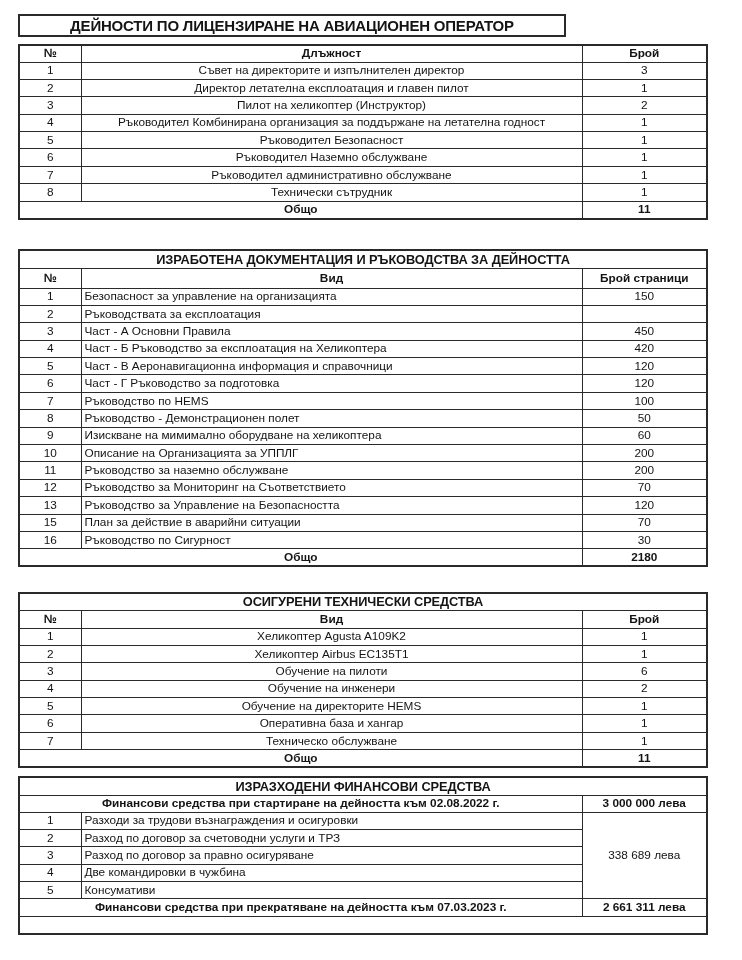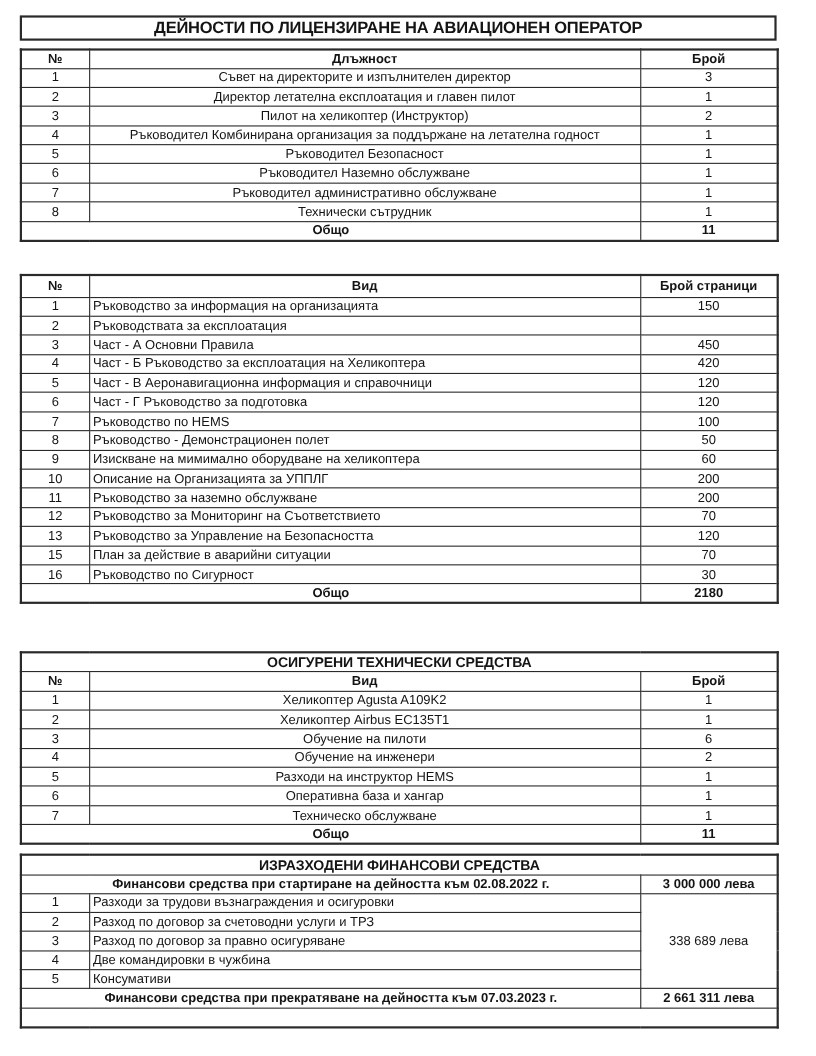--- a/index.html
+++ b/index.html
@@ -1,21 +1,21 @@
 <!DOCTYPE html>
 <html><head>
   <meta charset="utf-8">
   <style>
     html, body { margin: 0; padding: 0; }
     body {
       width: 742px; height: 960px; background: #ffffff; position: relative; overflow: hidden;
       font-family: "Liberation Sans", sans-serif; color: #141414;
     }
     .doc-title {
-      position: absolute; left: 18px; top: 14px; width: 688px; height: 23px;
+      position: absolute; left: 18px; top: 14px; width: 548px; height: 23px;
       box-sizing: border-box; border: 2px solid #2a2a2a;
       text-align: center; font-weight: bold; font-size: 15px; line-height: 19px; letter-spacing: -0.2px;
     }
     table.sec {
       position: absolute; left: 18px; width: 688px;
       border-collapse: collapse; table-layout: fixed;
       border: 2px solid #2a2a2a;
     }
     table.sec td {
       border: 1px solid #2a2a2a; padding: 0 3px; font-size: 11.8px; line-height: 13px;
@@ -108,28 +108,31 @@
   </tbody>
 </table>
 
 <table class="sec" id="sec-documentation">
   <colgroup>
       <col class="c-no">
       <col class="c-name">
       <col class="c-val">
     </colgroup>
   <tbody>
+    <tr class="t">
+      <td colspan="3" class="sec-title">ИЗРАБОТЕНА ДОКУМЕНТАЦИЯ И РЪКОВОДСТВА ЗА ДЕЙНОСТТА</td>
+    </tr>
     <tr class="h">
       <td class="ctr b">№</td>
       <td class="ctr b">Вид</td>
       <td class="ctr b">Брой страници</td>
     </tr>
     <tr class="r">
         <td class="ctr">1</td>
-        <td class="lft">Ръководство за информация на организацията</td>
+        <td class="lft">Безопасност за управление на организацията</td>
         <td class="ctr">150</td>
       </tr>
       <tr class="r">
         <td class="ctr">2</td>
         <td class="lft">Ръководствата за експлоатация</td>
         <td class="ctr"></td>
       </tr>
       <tr class="r">
         <td class="ctr">3</td>
         <td class="lft">Част - А Основни Правила</td>
@@ -232,21 +235,21 @@
         <td class="ctr">Обучение на пилоти</td>
         <td class="ctr">6</td>
       </tr>
       <tr class="r">
         <td class="ctr">4</td>
         <td class="ctr">Обучение на инженери</td>
         <td class="ctr">2</td>
       </tr>
       <tr class="r">
         <td class="ctr">5</td>
-        <td class="ctr">Разходи на инструктор HEMS</td>
+        <td class="ctr">Обучение на директорите HEMS</td>
         <td class="ctr">1</td>
       </tr>
       <tr class="r">
         <td class="ctr">6</td>
         <td class="ctr">Оперативна база и хангар</td>
         <td class="ctr">1</td>
       </tr>
       <tr class="r">
         <td class="ctr">7</td>
         <td class="ctr">Техническо обслужване</td>

